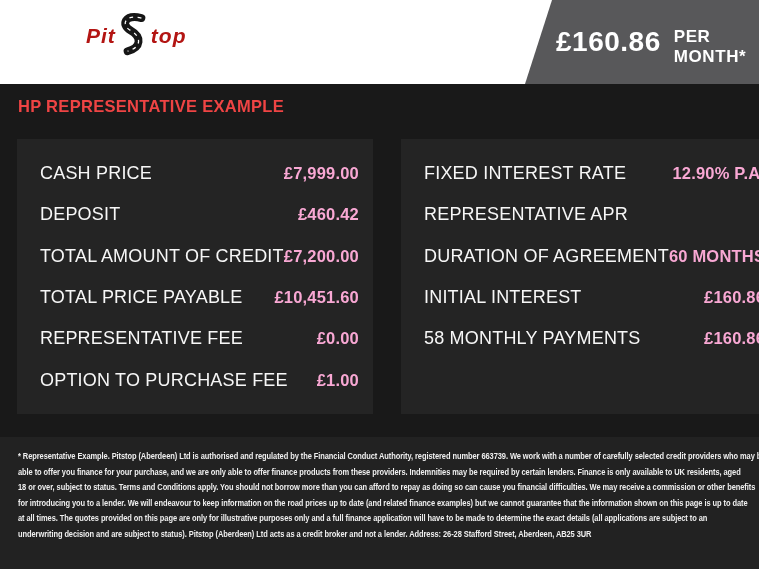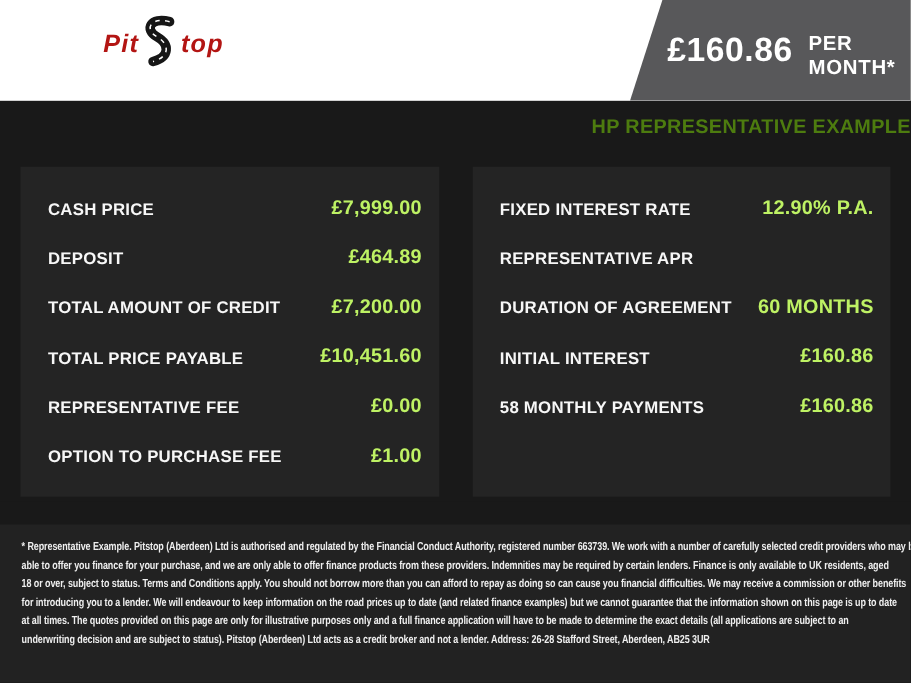--- a/index.html
+++ b/index.html
@@ -13,28 +13,28 @@
   .brand-txt { color: #b31513; font-weight: bold; font-size: 21px; letter-spacing: 1px; font-style: italic; }
   .brand-s { margin: 0 1px; transform: rotate(-6deg); }
   .price-tag { position: absolute; right: 0; top: 0; width: 234px; height: 84px;
                background: #58585a; clip-path: polygon(27px 0, 100% 0, 100% 100%, 0 100%);
                display: flex; align-items: center; padding-left: 31px; }
   .price-amount { color: #ffffff; font-weight: bold; font-size: 28px; letter-spacing: 0.5px; }
   .price-period { color: #ffffff; font-weight: bold; font-size: 17px; margin-left: 13px; margin-top: 9px; letter-spacing: 0.6px; }
 
   
   .main { flex: 1 1 auto; background: #191919; }
-  .page-title { color: #4d7c0f; font-weight: bold; font-size: 16.5px; letter-spacing: 0.3px;
-                margin: 13px 0 0 18px; text-align: right; }
+  .page-title { color: #ef4444; font-weight: bold; font-size: 16.5px; letter-spacing: 0.3px;
+                margin: 13px 0 0 18px; }
   .panels { display: flex; gap: 28px; padding: 0 17px; margin-top: 23px; }
   .panel { flex: 1 1 0; background: #242424; height: 275px; padding-top: 14px; }
   .frow { display: flex; justify-content: space-between; align-items: center;
           height: 41.3px; padding: 0 14px 0 23px; }
-  .frow .lbl { color: #f7f7f7; font-weight: bold; font-size: 14px; letter-spacing: 0.2px; white-space: nowrap; }
-  .frow .val { color: #bef264; font-weight: bold; font-size: 16.5px; letter-spacing: 0.2px; white-space: nowrap; }
+  .frow .lbl { color: #f7f7f7; font-weight: normal; font-size: 18px; letter-spacing: 0.2px; white-space: nowrap; }
+  .frow .val { color: #f9a8d4; font-weight: bold; font-size: 16.5px; letter-spacing: 0.2px; white-space: nowrap; }
 
   
   .footer { flex: 0 0 auto; height: 132px; background: #222222; margin-top: 19px; padding: 11px 0 0 18px; overflow: hidden; }
   .disclaimer { width: 930px; transform: scaleX(0.78); transform-origin: left top; }
   .disclaimer div { color: #efefef; font-weight: bold; font-size: 9.6px; line-height: 15.6px;
                     letter-spacing: -0.1px; white-space: nowrap; }
 </style>
 </head>
 <body>
 
@@ -62,21 +62,21 @@
 
     <div class="panels">
 
       <div class="panel">
         <div class="frow">
           <span class="lbl">CASH PRICE</span>
           <span class="val">£7,999.00</span>
         </div>
         <div class="frow">
           <span class="lbl">DEPOSIT</span>
-          <span class="val">£464.89</span>
+          <span class="val">£460.42</span>
         </div>
         <div class="frow">
           <span class="lbl">TOTAL AMOUNT OF CREDIT</span>
           <span class="val">£7,200.00</span>
         </div>
         <div class="frow">
           <span class="lbl">TOTAL PRICE PAYABLE</span>
           <span class="val">£10,451.60</span>
         </div>
         <div class="frow">

